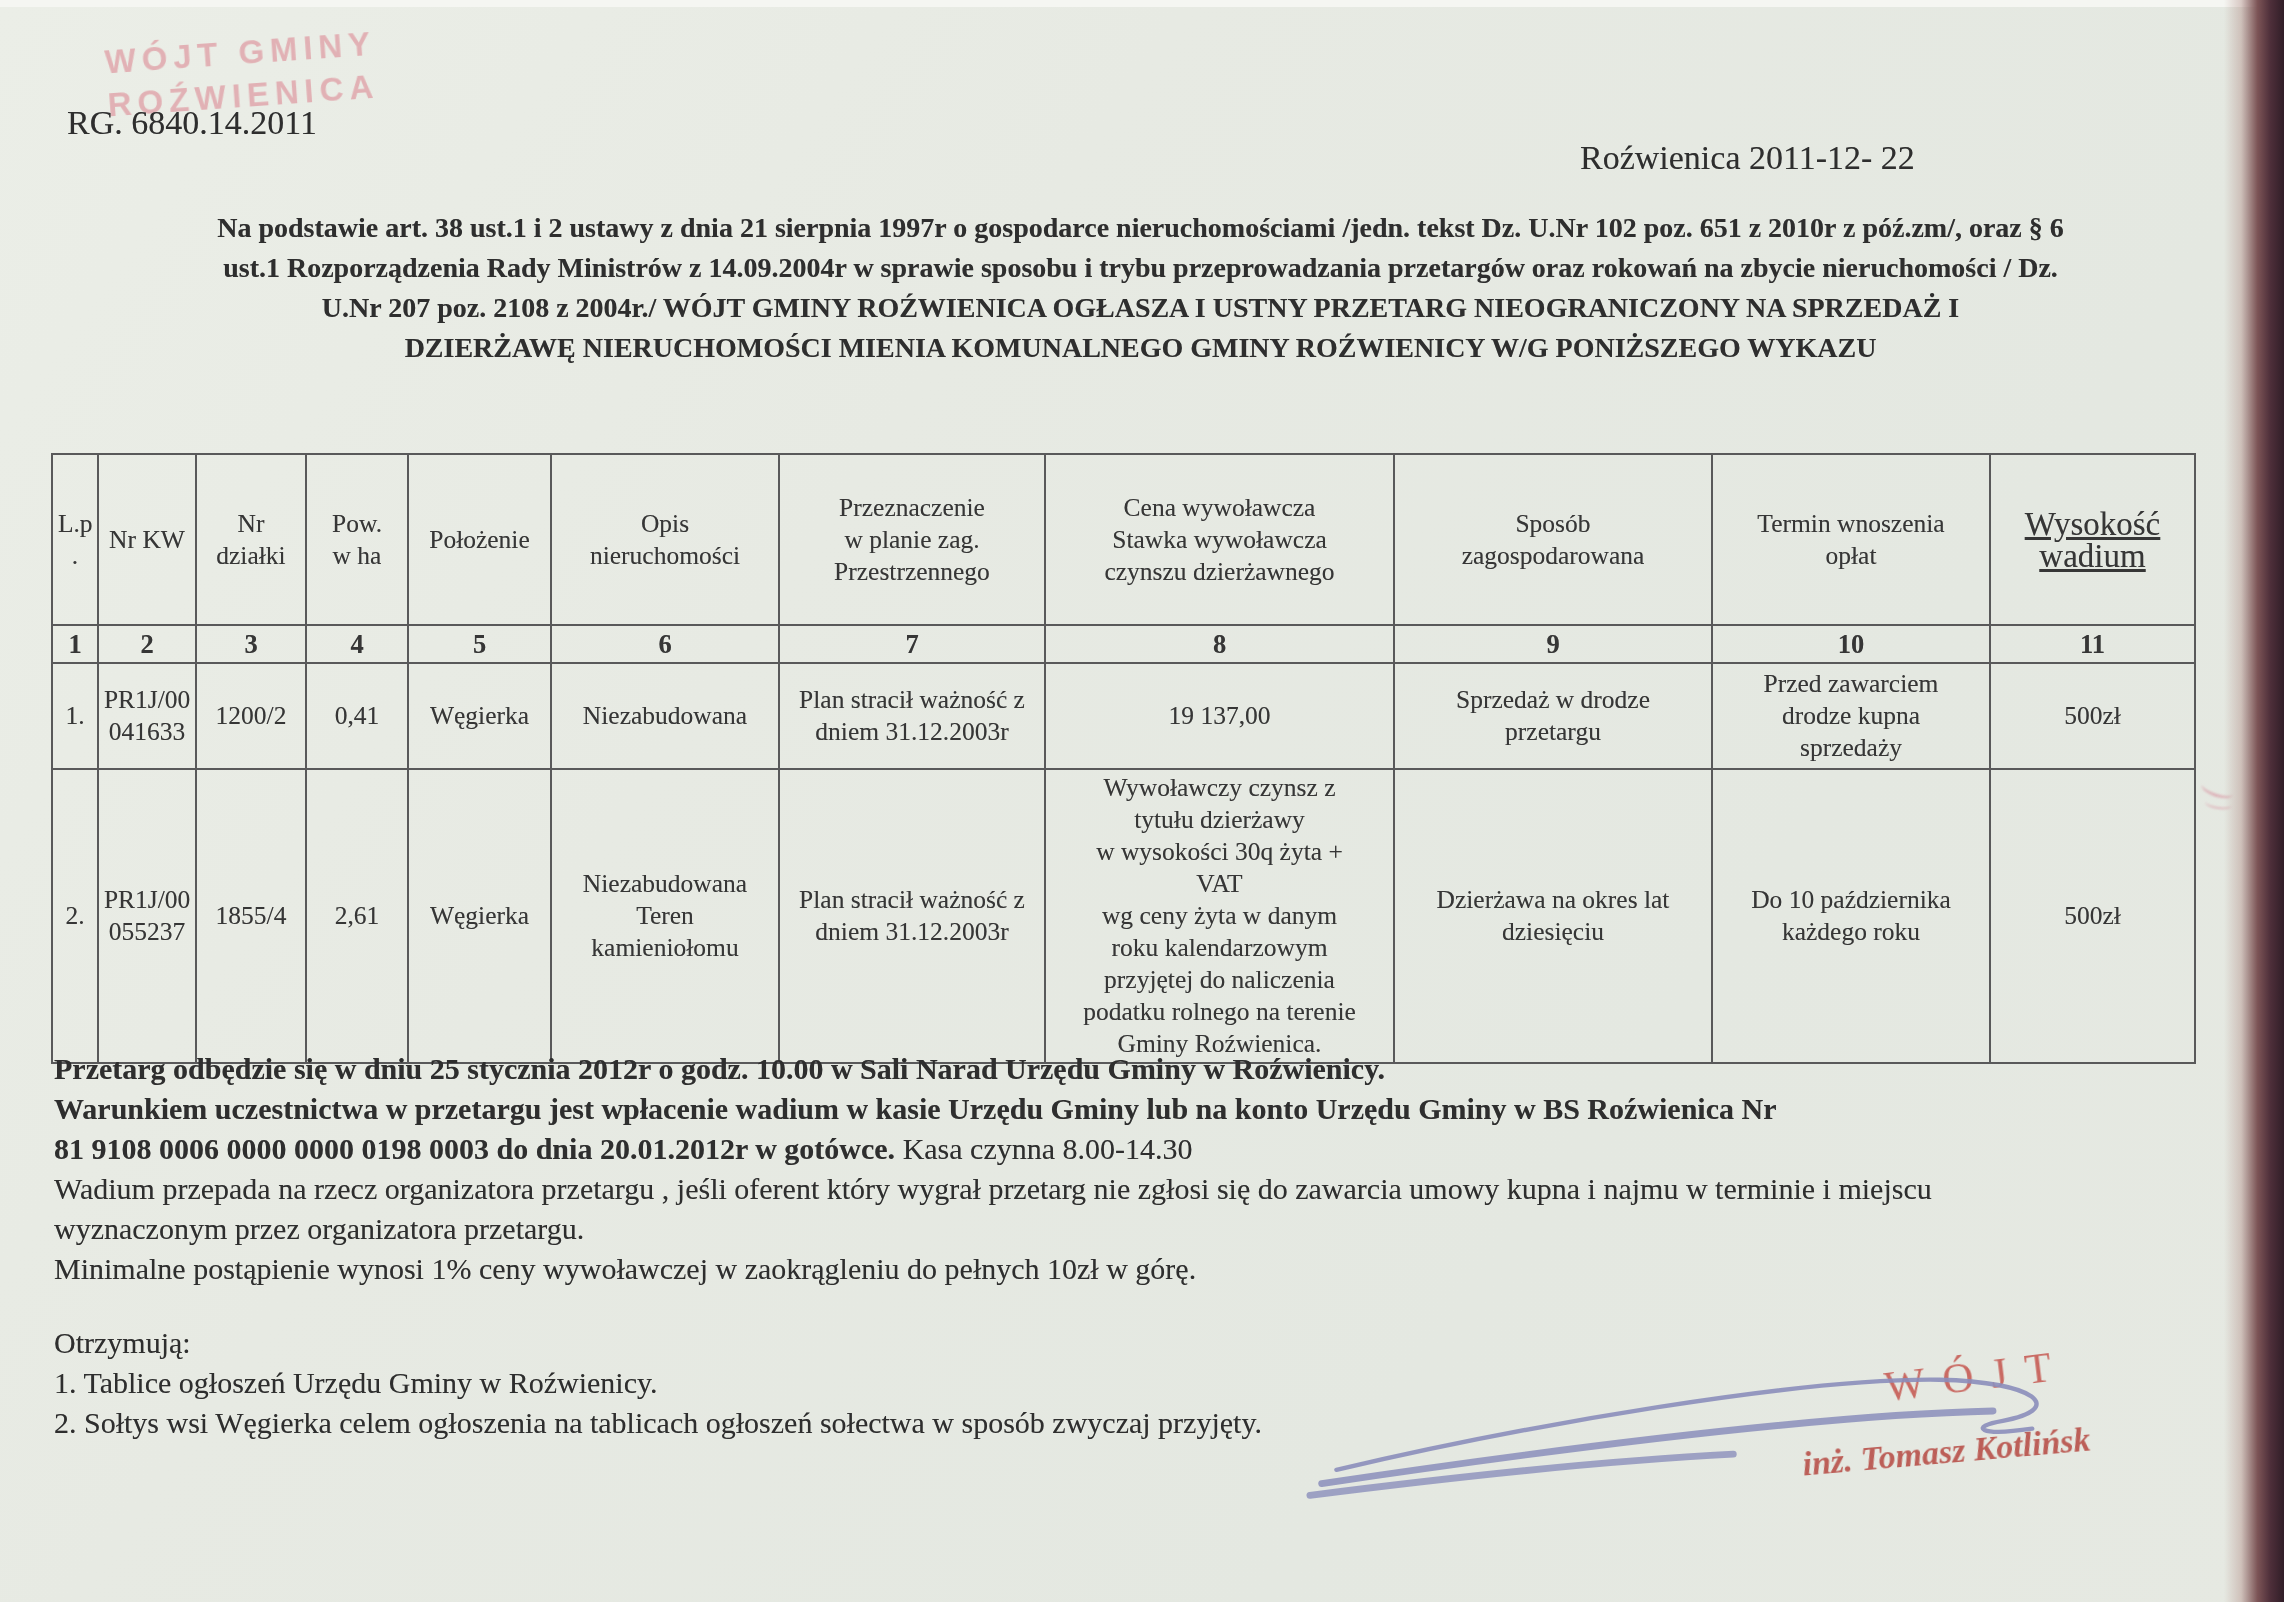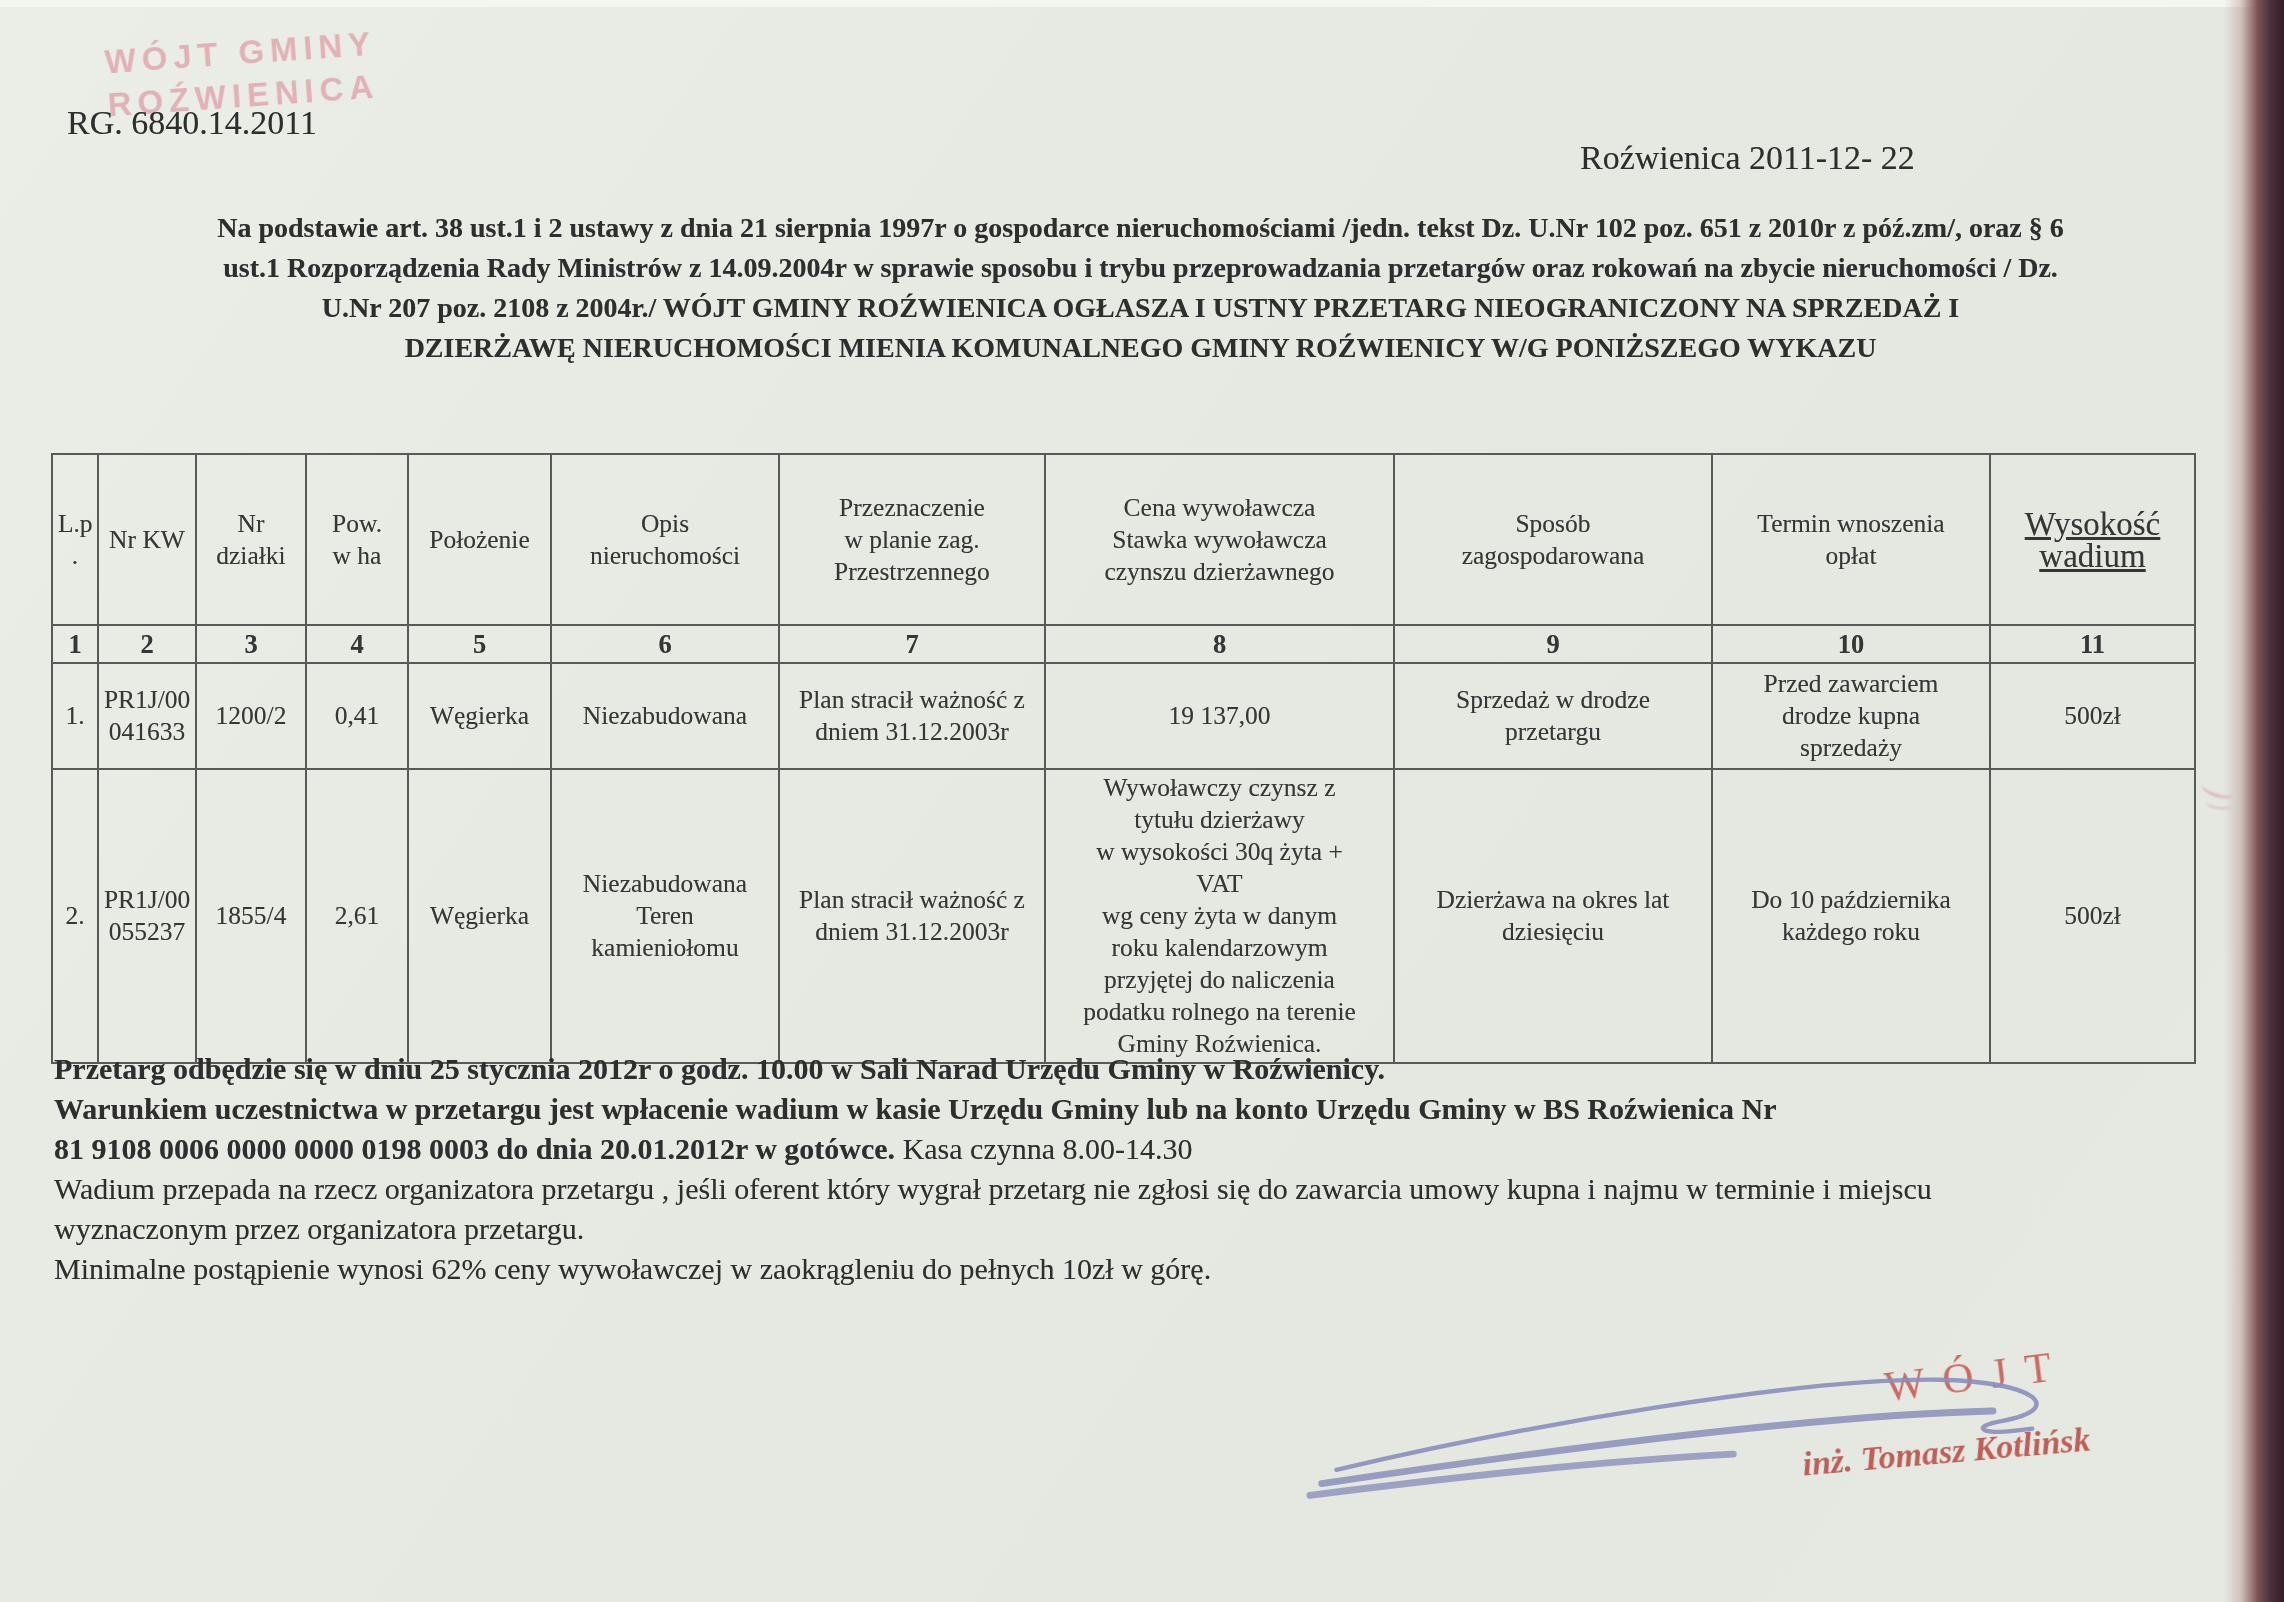--- a/index.html
+++ b/index.html
@@ -216,23 +216,28 @@
     </tr>
   </tbody>
     </table>
 
   <div class="terms">
     <div class="bold">Przetarg odbędzie się w dniu 25 stycznia 2012r o godz. 10.00 w Sali Narad Urzędu Gminy w Roźwienicy.</div>
     <div class="bold">Warunkiem uczestnictwa w przetargu jest wpłacenie wadium  w kasie Urzędu Gminy lub na konto Urzędu Gminy w BS Roźwienica Nr</div>
     <div><span class="bold">81 9108 0006 0000 0000 0198 0003 do dnia 20.01.2012r w gotówce.</span><span> Kasa czynna 8.00-14.30</span></div>
     <div class="pre-line">Wadium przepada na rzecz organizatora przetargu , jeśli oferent  który wygrał przetarg nie zgłosi się do zawarcia umowy kupna  i najmu w terminie i miejscu
 wyznaczonym przez  organizatora przetargu.</div>
-    <div>Minimalne postąpienie wynosi 62% ceny wywoławczej w zaokrągleniu do pełnych 10zł w górę.</div>
+    <div>Minimalne postąpienie wynosi 1% ceny wywoławczej w zaokrągleniu do pełnych 10zł w górę.</div>
   </div>
 
+  <div class="dist">
+    <div>Otrzymują:</div>
+    <div>1. Tablice ogłoszeń Urzędu Gminy w Roźwienicy.</div>
+    <div>2. Sołtys wsi Węgierka  celem ogłoszenia na tablicach ogłoszeń sołectwa w sposób zwyczaj przyjęty.</div>
+  </div>
 
   <div class="sig-wojt">WÓJT</div>
   <svg class="sig-svg" width="814" height="147" viewBox="0 0 830 150">
     <path d="M 45 108 C 240 62, 520 14, 660 16 C 760 18, 790 46, 725 58 C 690 64, 700 74, 755 66" fill="none" stroke="#8b8ebb" stroke-width="4.5" stroke-linecap="round" opacity="0.9"></path>
     <path d="M 30 122 C 260 88, 540 52, 715 48" fill="none" stroke="#8b8ebb" stroke-width="7" stroke-linecap="round" opacity="0.85"></path>
     <path d="M 18 134 C 160 116, 330 98, 450 92" fill="none" stroke="#8b8ebb" stroke-width="7" stroke-linecap="round" opacity="0.8"></path>
   </svg>
   <div class="sig-name">inż. Tomasz Kotlińsk</div>
 
   <div class="smudge1"></div>

